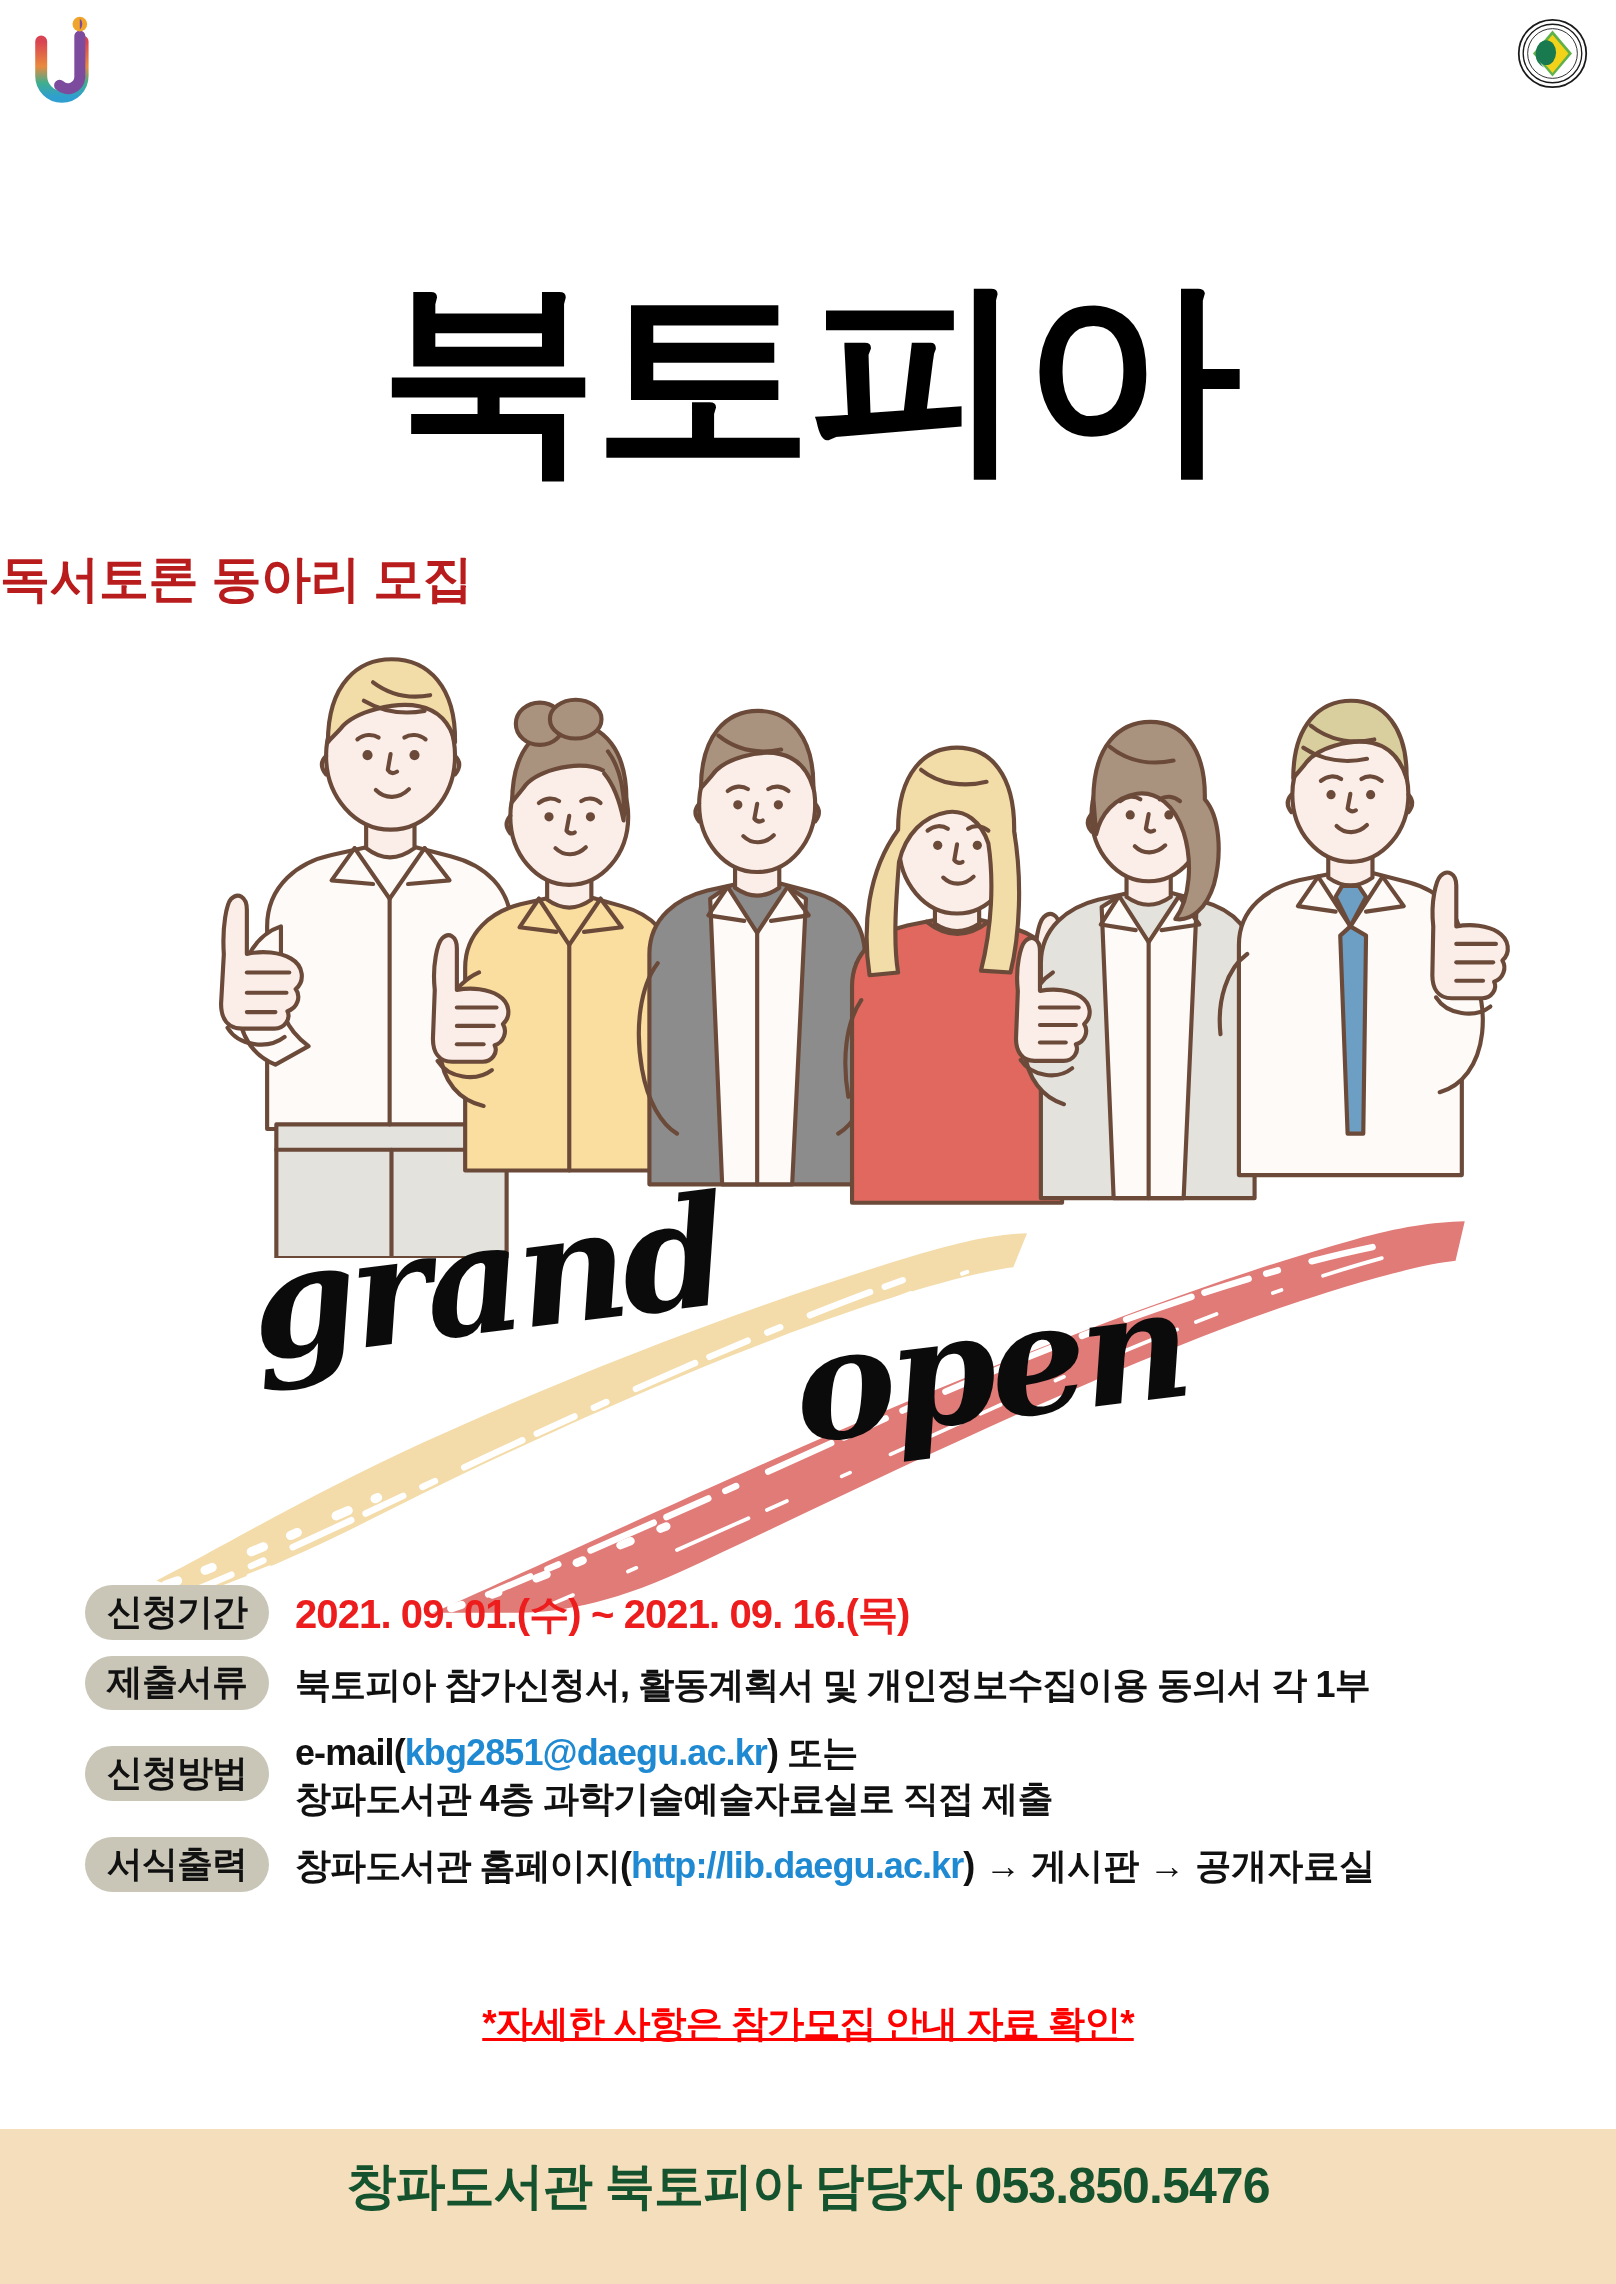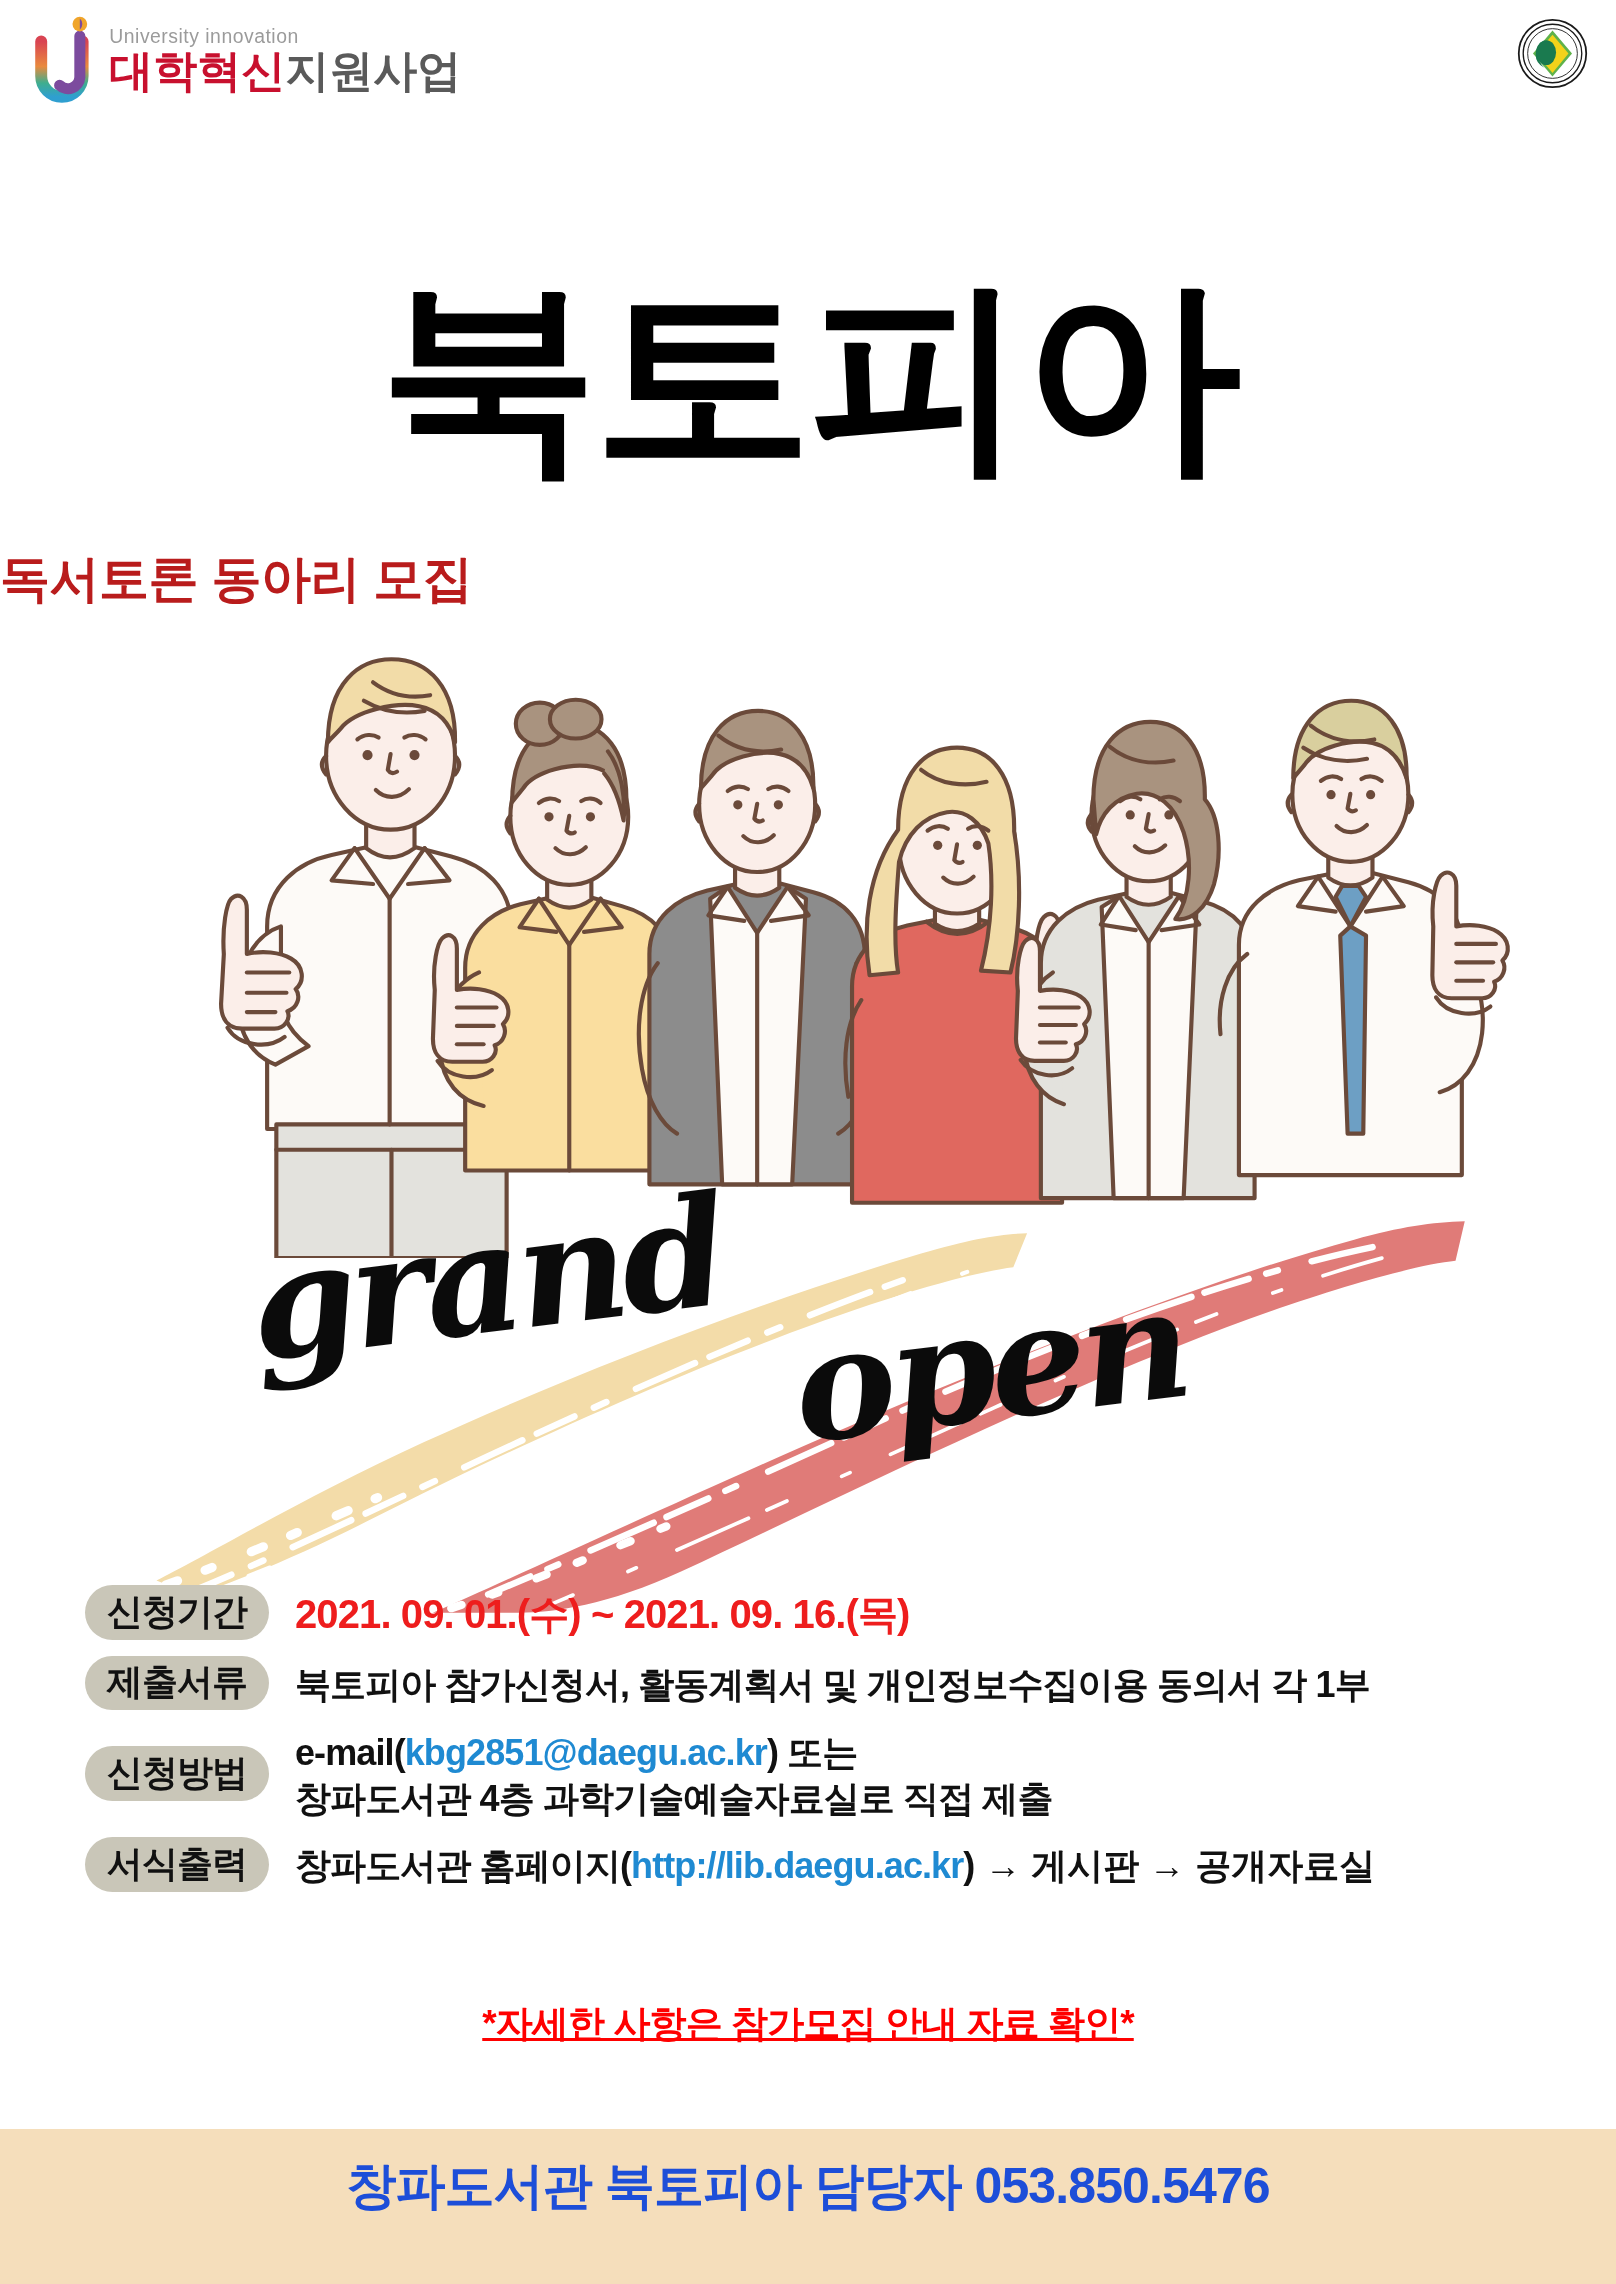--- a/index.html
+++ b/index.html
@@ -209,21 +209,21 @@
     background: #f5debb;
     display: flex;
     align-items: flex-start;
     justify-content: center;
     padding-top: 24px;
     box-sizing: border-box;
   }
   .footer-text {
     font-size: 50px;
     font-weight: bold;
-    color: #1d4ed8;
+    color: #14532d;
     letter-spacing: -0.9px;
     white-space: nowrap;
   }
 </style>
 </head>
 <body>
 
 <div id="poster">
 
   <div class="logo-ui">
@@ -234,24 +234,20 @@
           <stop offset="45%" stop-color="#e98a3e"></stop>
           <stop offset="75%" stop-color="#3fae8e"></stop>
           <stop offset="100%" stop-color="#2f9fd0"></stop>
         </linearGradient>
       </defs>
       <path d="M20 60 L20 135 A45 45 0 0 0 110 135 L110 60" fill="none" stroke="url(#ugrad)" stroke-width="26" stroke-linecap="round"></path>
       <path d="M104 48 L104 138 A26 26 0 0 1 60 155" fill="none" stroke="#7c4b9e" stroke-width="24" stroke-linecap="round"></path>
       <circle cx="104" cy="22" r="16" fill="#f0a52a"></circle>
       <path d="M104 10 a16 16 0 0 1 0 24 z" fill="#7c4b9e"></path>
     </svg>
-    <div class="ui-text">
-      <div class="ui-eng">University innovation</div>
-      <div class="ui-kor"><span class="red">대학혁신</span><span class="gray">지원사업</span></div>
-    </div>
   </div>
 
   <div class="logo-lib">
     <svg class="lib-emblem" viewBox="0 0 160 160">
       <circle cx="80" cy="80" r="76" fill="none" stroke="#1a1a1a" stroke-width="4"></circle>
       <circle cx="80" cy="80" r="66" fill="none" stroke="#1a1a1a" stroke-width="3"></circle>
       <circle cx="80" cy="80" r="56" fill="#ffffff" stroke="#1a1a1a" stroke-width="2"></circle>
       <path d="M80 28 L124 80 L80 132 L36 80 Z" fill="#5fb24a"></path>
       <path d="M80 38 L116 80 L80 124 L44 80 Z" fill="#f3d21a"></path>
       <path d="M62 50 A34 34 0 0 0 62 112 A40 40 0 0 1 62 50 Z" fill="#1a7a4f"></path>

